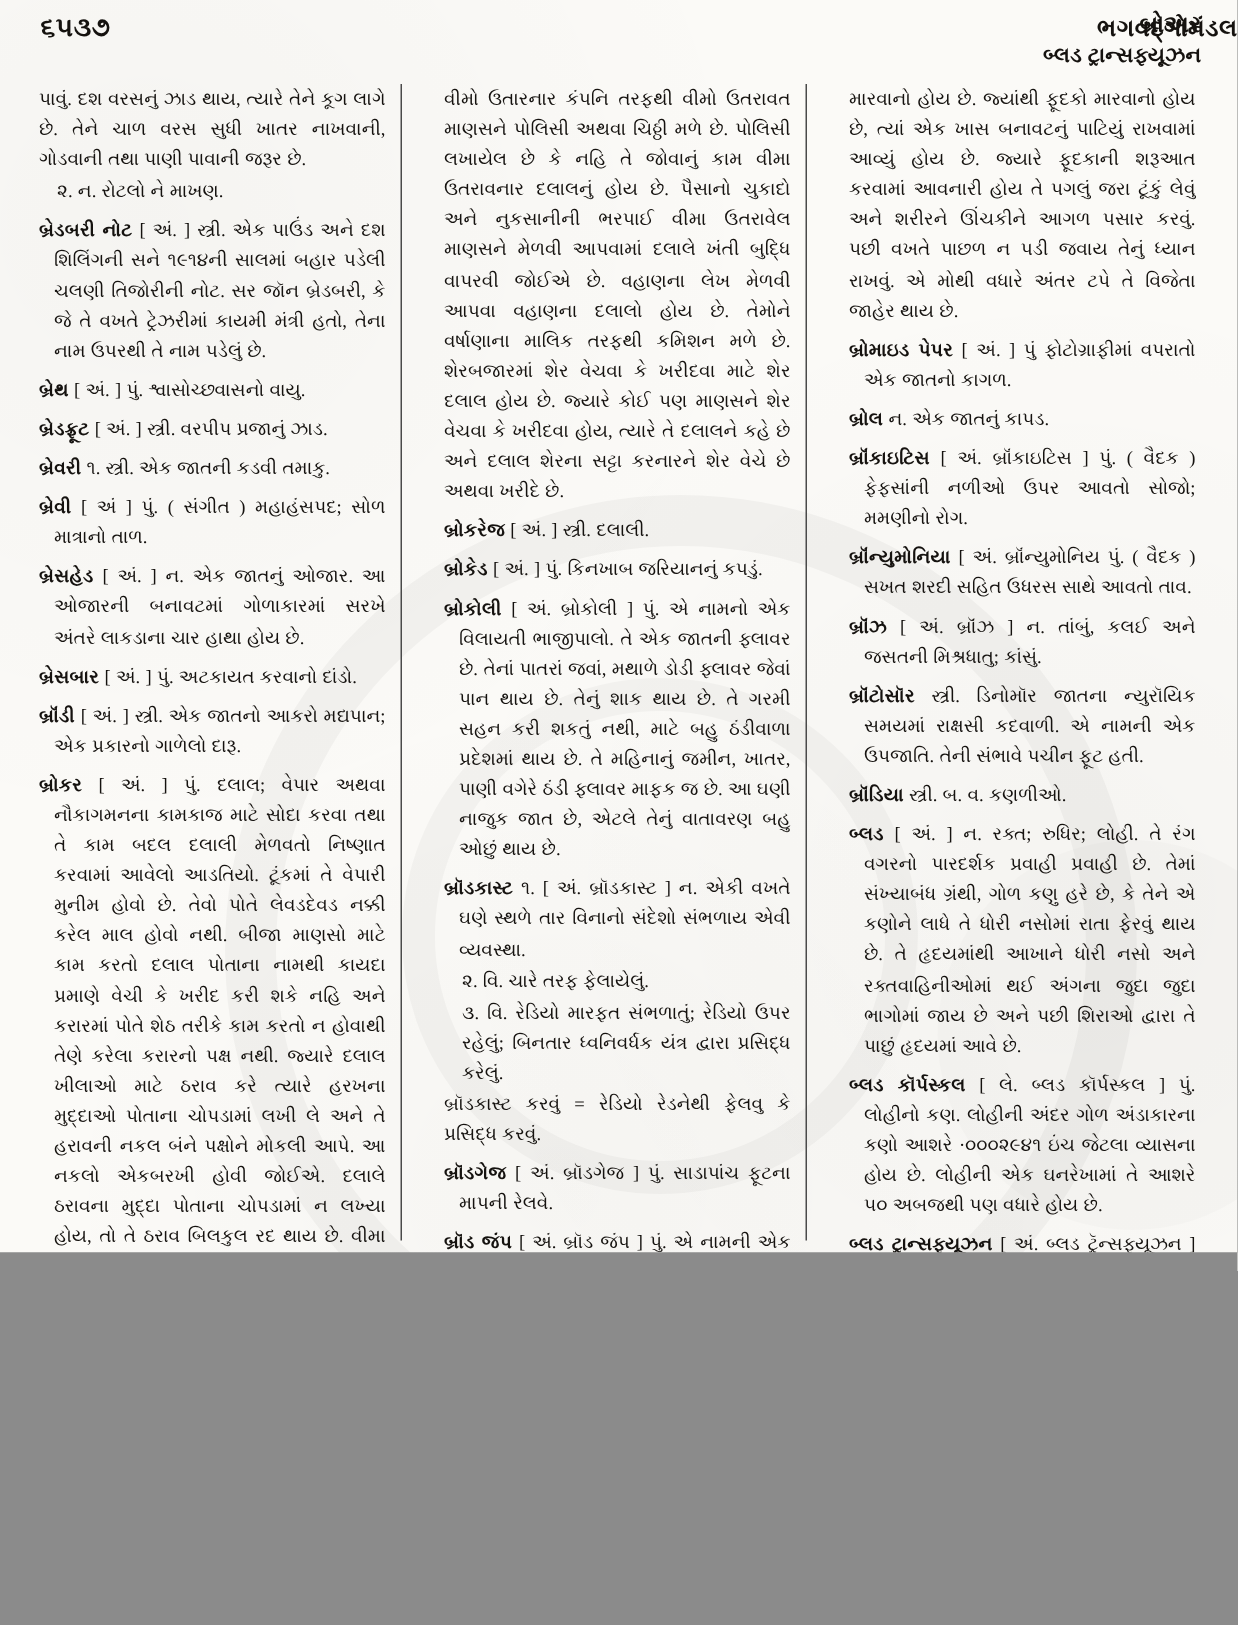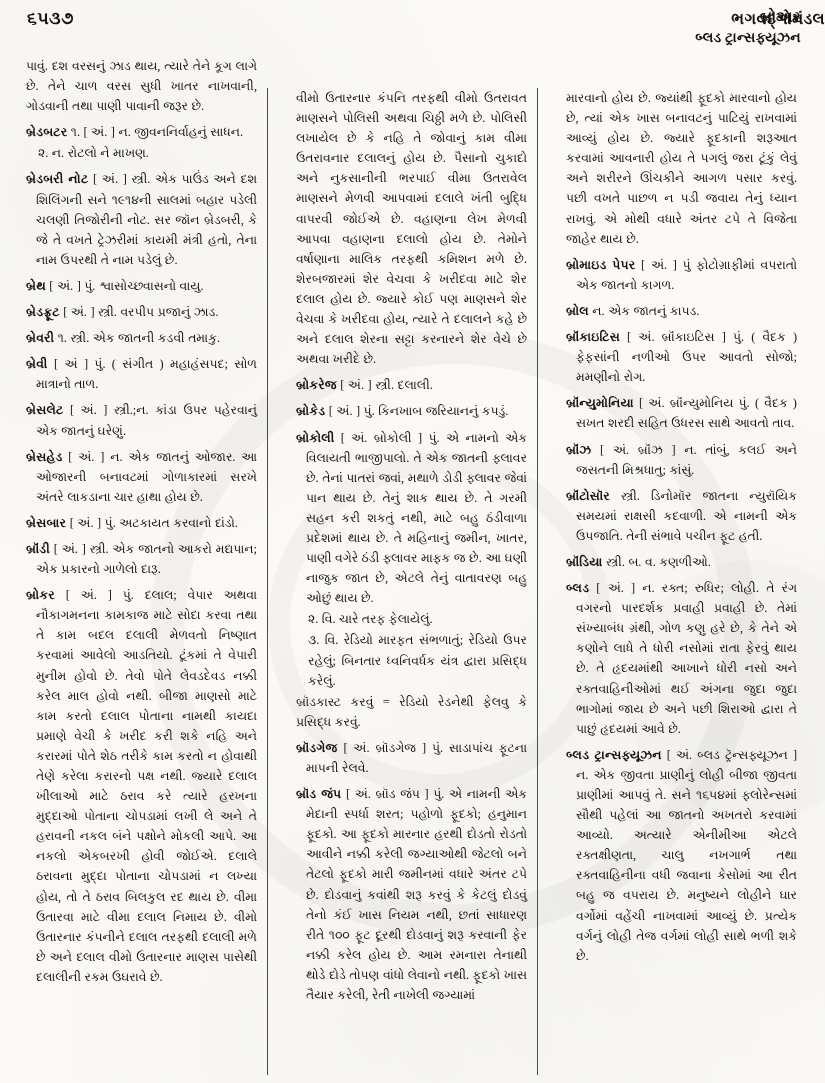--- a/index.html
+++ b/index.html
@@ -6,21 +6,21 @@
   html, body {
     margin: 0;
     padding: 0;
     background: #8b8b8b;
   }
 
   
   .page {
     position: relative;
     width: 825px;
-    height: 1083px;
+    height: 835px;
     margin: 0 auto;
     background: #fbfaf7;
     overflow: hidden;
     font-family: "Liberation Serif", "DejaVu Serif", serif;
     color: #15120f;
     
     background-image:
       radial-gradient(circle at 12% 18%, rgba(0,0,0,0.022) 0%, rgba(0,0,0,0) 42%),
       radial-gradient(circle at 86% 72%, rgba(0,0,0,0.025) 0%, rgba(0,0,0,0) 46%),
       radial-gradient(circle at 45% 95%, rgba(0,0,0,0.018) 0%, rgba(0,0,0,0) 38%);
@@ -120,21 +120,20 @@
   }
   .col {
     flex: 1 1 0;
     position: relative;
     padding: 0 10px 0 4px;
     box-sizing: border-box;
   }
   .col + .col {
     border-left: 1px solid #4a4a4a;
     padding-left: 28px;
-    margin-top: 32px;
   }
 
   .entry {
     margin: 0 0 1px 0;
     font-size: 12.4px;
     line-height: 1.62;
     text-align: justify;
     text-justify: inter-word;
     text-indent: -10px;
     padding-left: 10px;
@@ -175,51 +174,51 @@
     <div class="booktitle">ભગવદ્ગોમંડલ</div>
     <div class="guides">
       <span class="guide-first">બ્રોઅર</span>
       <span class="guide-last">બ્લડ ટ્રાન્સફ્યૂઝન</span>
     </div>
   </div>
 
   <div class="columns">
     <div class="col">
         <p class="entry cont"><span>પાવું. દશ વરસનું ઝાડ થાય, ત્યારે તેને કૂગ લાગે છે. તેને ચાળ વરસ સુધી ખાતર નાખવાની, ગોડવાની તથા પાણી પાવાની જરૂર છે.</span></p>
-        <p class="entry gap"><span class="hw">બ્રેડબટર</span> <span>૧. [ અં. ] ન. જીવનનિર્વાહનું સાધન.</span></p>
         <p class="entry sub"><span>૨. ન. રોટલો ને માખણ.</span></p>
         <p class="entry gap"><span class="hw">બ્રેડબરી નોટ</span> <span>[ અં. ] સ્ત્રી. એક પાઉંડ અને દશ શિલિંગની સને ૧૯૧૪ની સાલમાં બહાર પડેલી ચલણી તિજોરીની નોટ. સર જૉન બ્રેડબરી, કે જે તે વખતે ટ્રેઝરીમાં કાયમી મંત્રી હતો, તેના નામ ઉપરથી તે નામ પડેલું છે.</span></p>
         <p class="entry gap"><span class="hw">બ્રેથ</span> <span>[ અં. ] પું. શ્વાસોચ્છ્વાસનો વાયુ.</span></p>
         <p class="entry gap"><span class="hw">બ્રેડફ્રૂટ</span> <span>[ અં. ] સ્ત્રી. વરપીપ પ્રજાનું ઝાડ.</span></p>
         <p class="entry gap"><span class="hw">બ્રેવરી</span> <span>૧. સ્ત્રી. એક જાતની કડવી તમાકુ.</span></p>
         <p class="entry gap"><span class="hw">બ્રેવી</span> <span>[ અં ] પું. ( સંગીત ) મહાહંસપદ; સોળ માત્રાનો તાળ.</span></p>
-        <p class="entry gap"><span class="hw">બ્રેસલેટ</span> <span>[ અં. ] સ્ત્રી.;ન. કાંડા ઉપર પહેરવાનું એક જાતનું ઘરેણું.</span></p>
         <p class="entry gap"><span class="hw">બ્રેસહેડ</span> <span>[ અં. ] ન. એક જાતનું ઓજાર. આ ઓજારની બનાવટમાં ગોળાકારમાં સરખે અંતરે લાકડાના ચાર હાથા હોય છે.</span></p>
         <p class="entry gap"><span class="hw">બ્રેસબાર</span> <span>[ અં. ] પું. અટકાયત કરવાનો દાંડો.</span></p>
         <p class="entry gap"><span class="hw">બ્રૉંડી</span> <span>[ અં. ] સ્ત્રી. એક જાતનો આકરો મદ્યપાન; એક પ્રકારનો ગાળેલો દારૂ.</span></p>
         <p class="entry gap"><span class="hw">બ્રોકર</span> <span>[ અં. ] પું. દલાલ; વેપાર અથવા નૌકાગમનના કામકાજ માટે સોદા કરવા તથા તે કામ બદલ દલાલી મેળવતો નિષ્ણાત કરવામાં આવેલો આડતિયો. ટૂંકમાં તે વેપારી મુનીમ હોવો છે. તેવો પોતે લેવડદેવડ નક્કી કરેલ માલ હોવો નથી. બીજા માણસો માટે કામ કરતો દલાલ પોતાના નામથી કાયદા પ્રમાણે વેચી કે ખરીદ કરી શકે નહિ અને કરારમાં પોતે શેઠ તરીકે કામ કરતો ન હોવાથી તેણે કરેલા કરારનો પક્ષ નથી. જ્યારે દલાલ ખીલાઓ માટે ઠરાવ કરે ત્યારે હરખના મુદ્દાઓ પોતાના ચોપડામાં લખી લે અને તે હરાવની નકલ બંને પક્ષોને મોકલી આપે. આ નકલો એકબરખી હોવી જોઈએ. દલાલે ઠરાવના મુદ્દા પોતાના ચોપડામાં ન લખ્યા હોય, તો તે ઠરાવ બિલકુલ રદ થાય છે. વીમા ઉતારવા માટે વીમા દલાલ નિમાય છે. વીમો ઉતારનાર કંપનીને દલાલ તરફથી દલાલી મળે છે અને દલાલ વીમો ઉતારનાર માણસ પાસેથી દલાલીની રકમ ઉઘરાવે છે.</span></p>
       </div>
     <div class="col">
         <p class="entry cont"><span>વીમો ઉતારનાર કંપનિ તરફથી વીમો ઉતરાવત માણસને પોલિસી અથવા ચિઠ્ઠી મળે છે. પોલિસી લખાયેલ છે કે નહિ તે જોવાનું કામ વીમા ઉતરાવનાર દલાલનું હોય છે. પૈસાનો ચુકાદો અને નુકસાનીની ભરપાઈ વીમા ઉતરાવેલ માણસને મેળવી આપવામાં દલાલે ખંતી બુદ્ધિ વાપરવી જોઈએ છે. વહાણના લેખ મેળવી આપવા વહાણના દલાલો હોય છે. તેમોને વર્ષાણાના માલિક તરફથી કમિશન મળે છે. શેરબજારમાં શેર વેચવા કે ખરીદવા માટે શેર દલાલ હોય છે. જ્યારે કોઈ પણ માણસને શેર વેચવા કે ખરીદવા હોય, ત્યારે તે દલાલને કહે છે અને દલાલ શેરના સટ્ટા કરનારને શેર વેચે છે અથવા ખરીદે છે.</span></p>
         <p class="entry gap"><span class="hw">બ્રોકરેજ</span> <span>[ અં. ] સ્ત્રી. દલાલી.</span></p>
         <p class="entry gap"><span class="hw">બ્રોકેડ</span> <span>[ અં. ] પું. કિનખાબ જરિયાનનું કપડું.</span></p>
         <p class="entry gap"><span class="hw">બ્રોકોલી</span> <span>[ અં. બ્રોકોલી ] પું. એ નામનો એક વિલાયતી ભાજીપાલો. તે એક જાતની ફ્લાવર છે. તેનાં પાતરાં જવાં, મથાળે ડોડી ફ્લાવર જેવાં પાન થાય છે. તેનું શાક થાય છે. તે ગરમી સહન કરી શકતું નથી, માટે બહુ ઠંડીવાળા પ્રદેશમાં થાય છે. તે મહિનાનું જમીન, ખાતર, પાણી વગેરે ઠંડી ફ્લાવર માફક જ છે. આ ઘણી નાજુક જાત છે, એટલે તેનું વાતાવરણ બહુ ઓછું થાય છે.</span></p>
+        <p class="entry gap"><span class="hw">બ્રૉડકાસ્ટ</span> <span>૧. [ અં. બ્રૉડકાસ્ટ ] ન. એકી વખતે ઘણે સ્થળે તાર વિનાનો સંદેશો સંભળાય એવી વ્યવસ્થા.</span></p>
         <p class="entry sub"><span>૨. વિ. ચારે તરફ ફેલાયેલું.</span></p>
         <p class="entry sub"><span>૩. વિ. રેડિયો મારફત સંભળાતું; રેડિયો ઉપર રહેલું; બિનતાર ધ્વનિવર્ધક યંત્ર દ્વારા પ્રસિદ્ધ કરેલું.</span></p>
         <p class="entry cont"><span>બ્રૉડકાસ્ટ કરવું = રેડિયો રેડનેથી ફેલવુ કે પ્રસિદ્ધ કરવું.</span></p>
         <p class="entry gap"><span class="hw">બ્રૉડગેજ</span> <span>[ અં. બ્રૉડગેજ ] પું. સાડાપાંચ ફૂટના માપની રેલવે.</span></p>
         <p class="entry gap"><span class="hw">બ્રૉડ જંપ</span> <span>[ અં. બ્રૉડ જંપ ] પું. એ નામની એક મેદાની સ્પર્ધા શરત; પહોળો ફૂદકો; હનુમાન ફૂદકો. આ ફૂદકો મારનાર હરથી દોડતો રોડતો આવીને નક્કી કરેલી જગ્યાઓથી જેટલો બને તેટલો ફૂદકો મારી જમીનમાં વધારે અંતર ટપે છે. દોડવાનું કવાંથી શરૂ કરવું કે કેટલું દોડવું તેનો કંઈ ખાસ નિયમ નથી, છતાં સાધારણ રીતે ૧૦૦ ફૂટ દૂરથી દોડવાનું શરૂ કરવાની ફેર નક્કી કરેલ હોય છે. આમ રમનારા તેનાથી થોડે દોડે તોપણ વાંધો લેવાનો નથી. ફૂદકો ખાસ તૈયાર કરેલી, રેતી નાખેલી જગ્યામાં</span></p>
       </div>
     <div class="col">
         <p class="entry cont"><span>મારવાનો હોય છે. જ્યાંથી ફૂદકો મારવાનો હોય છે, ત્યાં એક ખાસ બનાવટનું પાટિયું રાખવામાં આવ્યું હોય છે. જ્યારે ફૂદકાની શરૂઆત કરવામાં આવનારી હોય તે પગલું જરા ટૂંકું લેવું અને શરીરને ઊંચકીને આગળ પસાર કરવું. પછી વખતે પાછળ ન પડી જવાય તેનું ધ્યાન રાખવું. એ મોથી વધારે અંતર ટપે તે વિજેતા જાહેર થાય છે.</span></p>
         <p class="entry gap"><span class="hw">બ્રોમાઇડ પેપર</span> <span>[ અં. ] પું ફોટોગ્રાફીમાં વપરાતો એક જાતનો કાગળ.</span></p>
         <p class="entry gap"><span class="hw">બ્રોલ</span> <span>ન. એક જાતનું કાપડ.</span></p>
         <p class="entry gap"><span class="hw">બ્રૉંકાઇટિસ</span> <span>[ અં. બ્રૉંકાઇટિસ ] પું. ( વૈદક ) ફેફસાંની નળીઓ ઉપર આવતો સોજો; મમણીનો રોગ.</span></p>
         <p class="entry gap"><span class="hw">બ્રૉંન્યુમોનિયા</span> <span>[ અં. બ્રૉંન્યુમોનિય પું. ( વૈદક ) સખત શરદી સહિત ઉધરસ સાથે આવતો તાવ.</span></p>
         <p class="entry gap"><span class="hw">બ્રૉંઝ</span> <span>[ અં. બ્રૉંઝ ] ન. તાંબું, કલઈ અને જસતની મિશ્રધાતુ; કાંસું.</span></p>
         <p class="entry gap"><span class="hw">બ્રૉંટોસૉર</span> <span>સ્ત્રી. ડિનોમૉર જાતના ન્યુરૉયિક સમયમાં રાક્ષસી કદવાળી. એ નામની એક ઉપજાતિ. તેની સંભાવે પચીન ફૂટ હતી.</span></p>
         <p class="entry gap"><span class="hw">બ્રૉંડિયા</span> <span>સ્ત્રી. બ. વ. કણળીઓ.</span></p>
         <p class="entry gap"><span class="hw">બ્લડ</span> <span>[ અં. ] ન. રક્ત; રુધિર; લોહી. તે રંગ વગરનો પારદર્શક પ્રવાહી પ્રવાહી છે. તેમાં સંખ્યાબંધ ગ્રંથી, ગોળ કણુ હરે છે, કે તેને એ કણોને લાધે તે ધોરી નસોમાં રાતા ફેરવું થાય છે. તે હૃદયમાંથી આખાને ધોરી નસો અને રક્તવાહિનીઓમાં થઈ અંગના જુદા જુદા ભાગોમાં જાય છે અને પછી શિરાઓ દ્વારા તે પાછું હૃદયમાં આવે છે.</span></p>
+        <p class="entry gap"><span class="hw">બ્લડ કૉર્પસ્કલ</span> <span>[ લે. બ્લડ કૉર્પસ્કલ ] પું. લોહીનો કણ. લોહીની અંદર ગોળ અંડાકારના કણો આશરે ·૦૦૦૨૯૪૧ ઇંચ જેટલા વ્યાસના હોય છે. લોહીની એક ઘનરેખામાં તે આશરે ૫૦ અબજથી પણ વધારે હોય છે.</span></p>
         <p class="entry gap"><span class="hw">બ્લડ ટ્રાન્સફ્યૂઝન</span> <span>[ અં. બ્લડ ટ્રૅન્સફ્યૂઝન ] ન. એક જીવતા પ્રાણીનું લોહી બીજા જીવતા પ્રાણીમાં આપવું તે. સને ૧૬૫૪માં ફ્લોરેન્સમાં સૌથી પહેલાં આ જાતનો અખતરો કરવામાં આવ્યો. અત્યારે એનીમીઆ એટલે રક્તક્ષીણતા, ચાલુ નખગાર્ભ તથા રક્તવાહિનીના વધી જવાના કેસોમાં આ રીત બહુ જ વપરાય છે. મનુષ્યને લોહીને ઘાર વર્ગોમાં વહેંચી નાખવામાં આવ્યું છે. પ્રત્યેક વર્ગનું લોહી તેજ વર્ગમાં લોહી સાથે ભળી શકે છે.</span></p>
       </div>
   </div>
 
 </div>
 
 </body></html>

